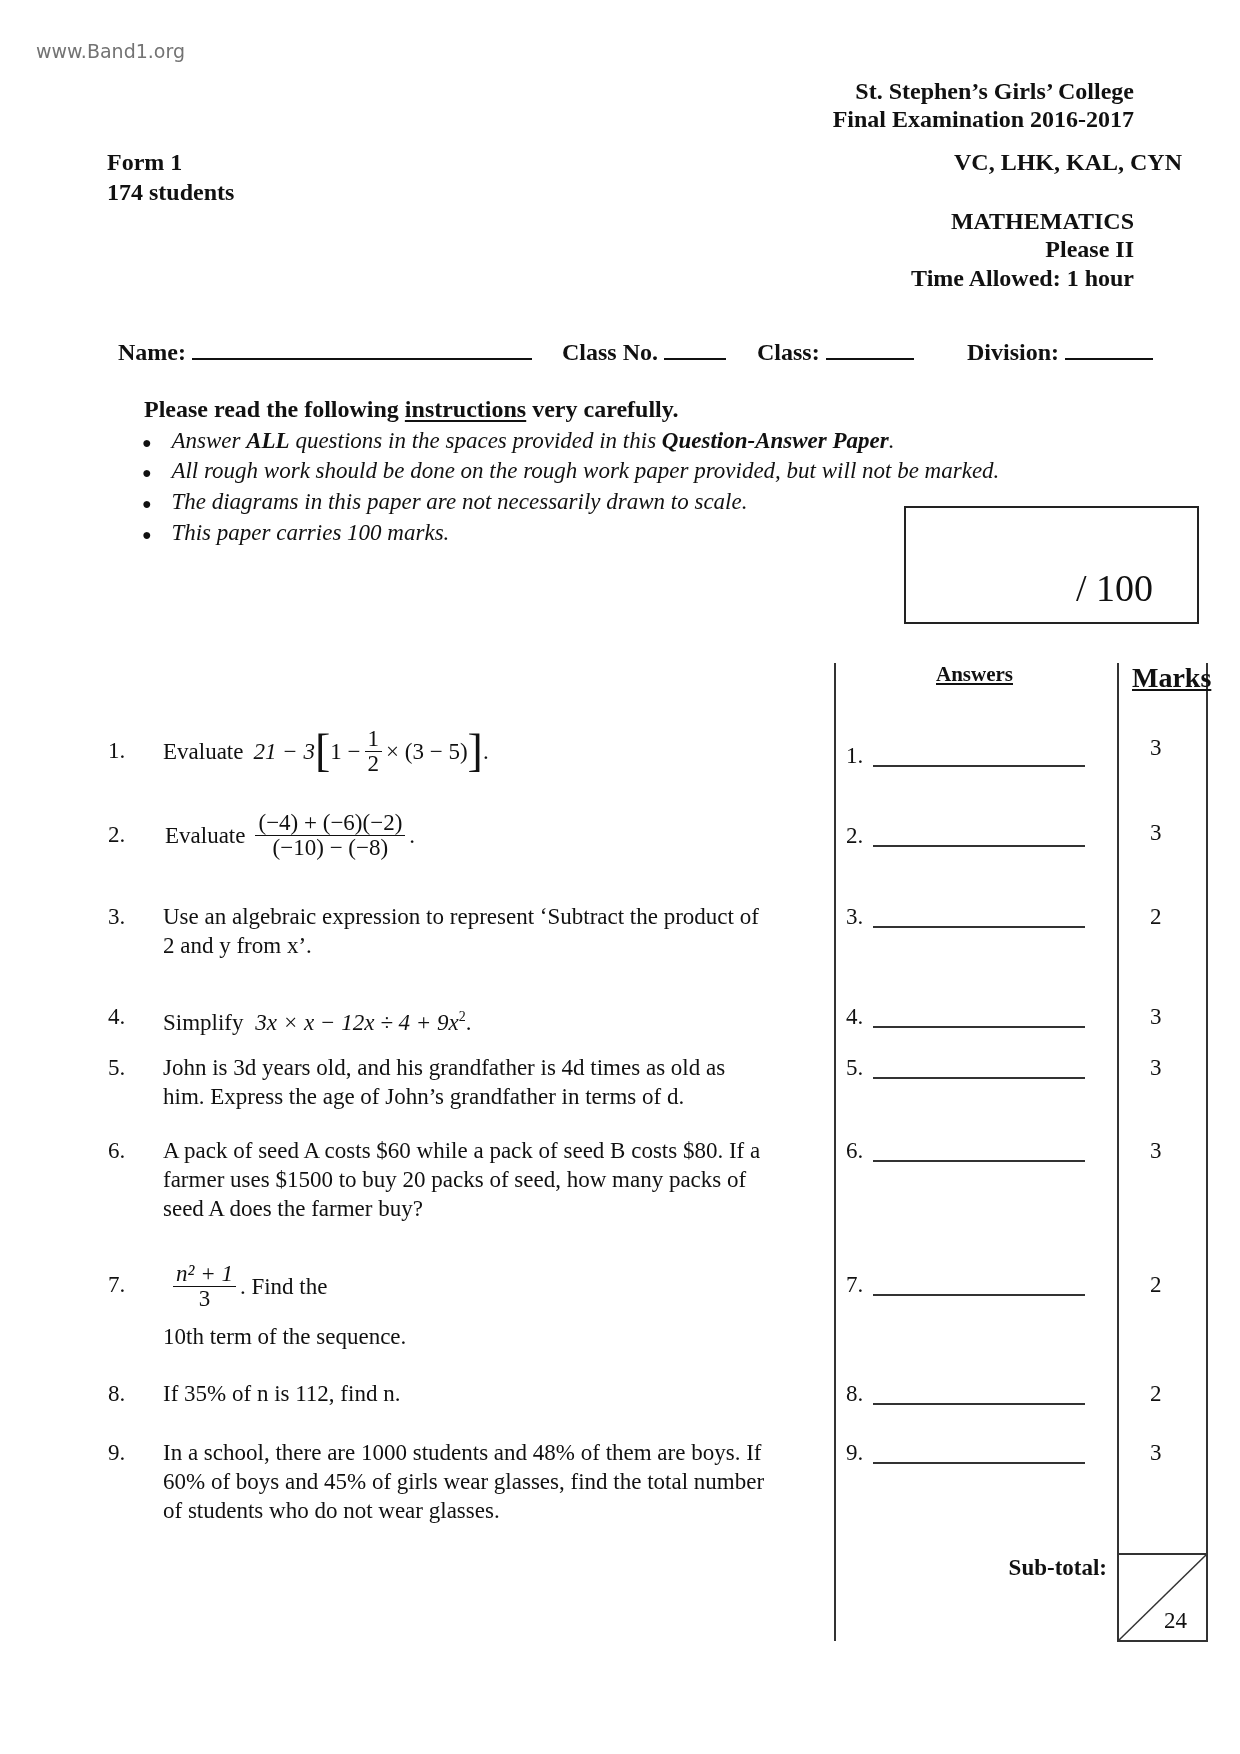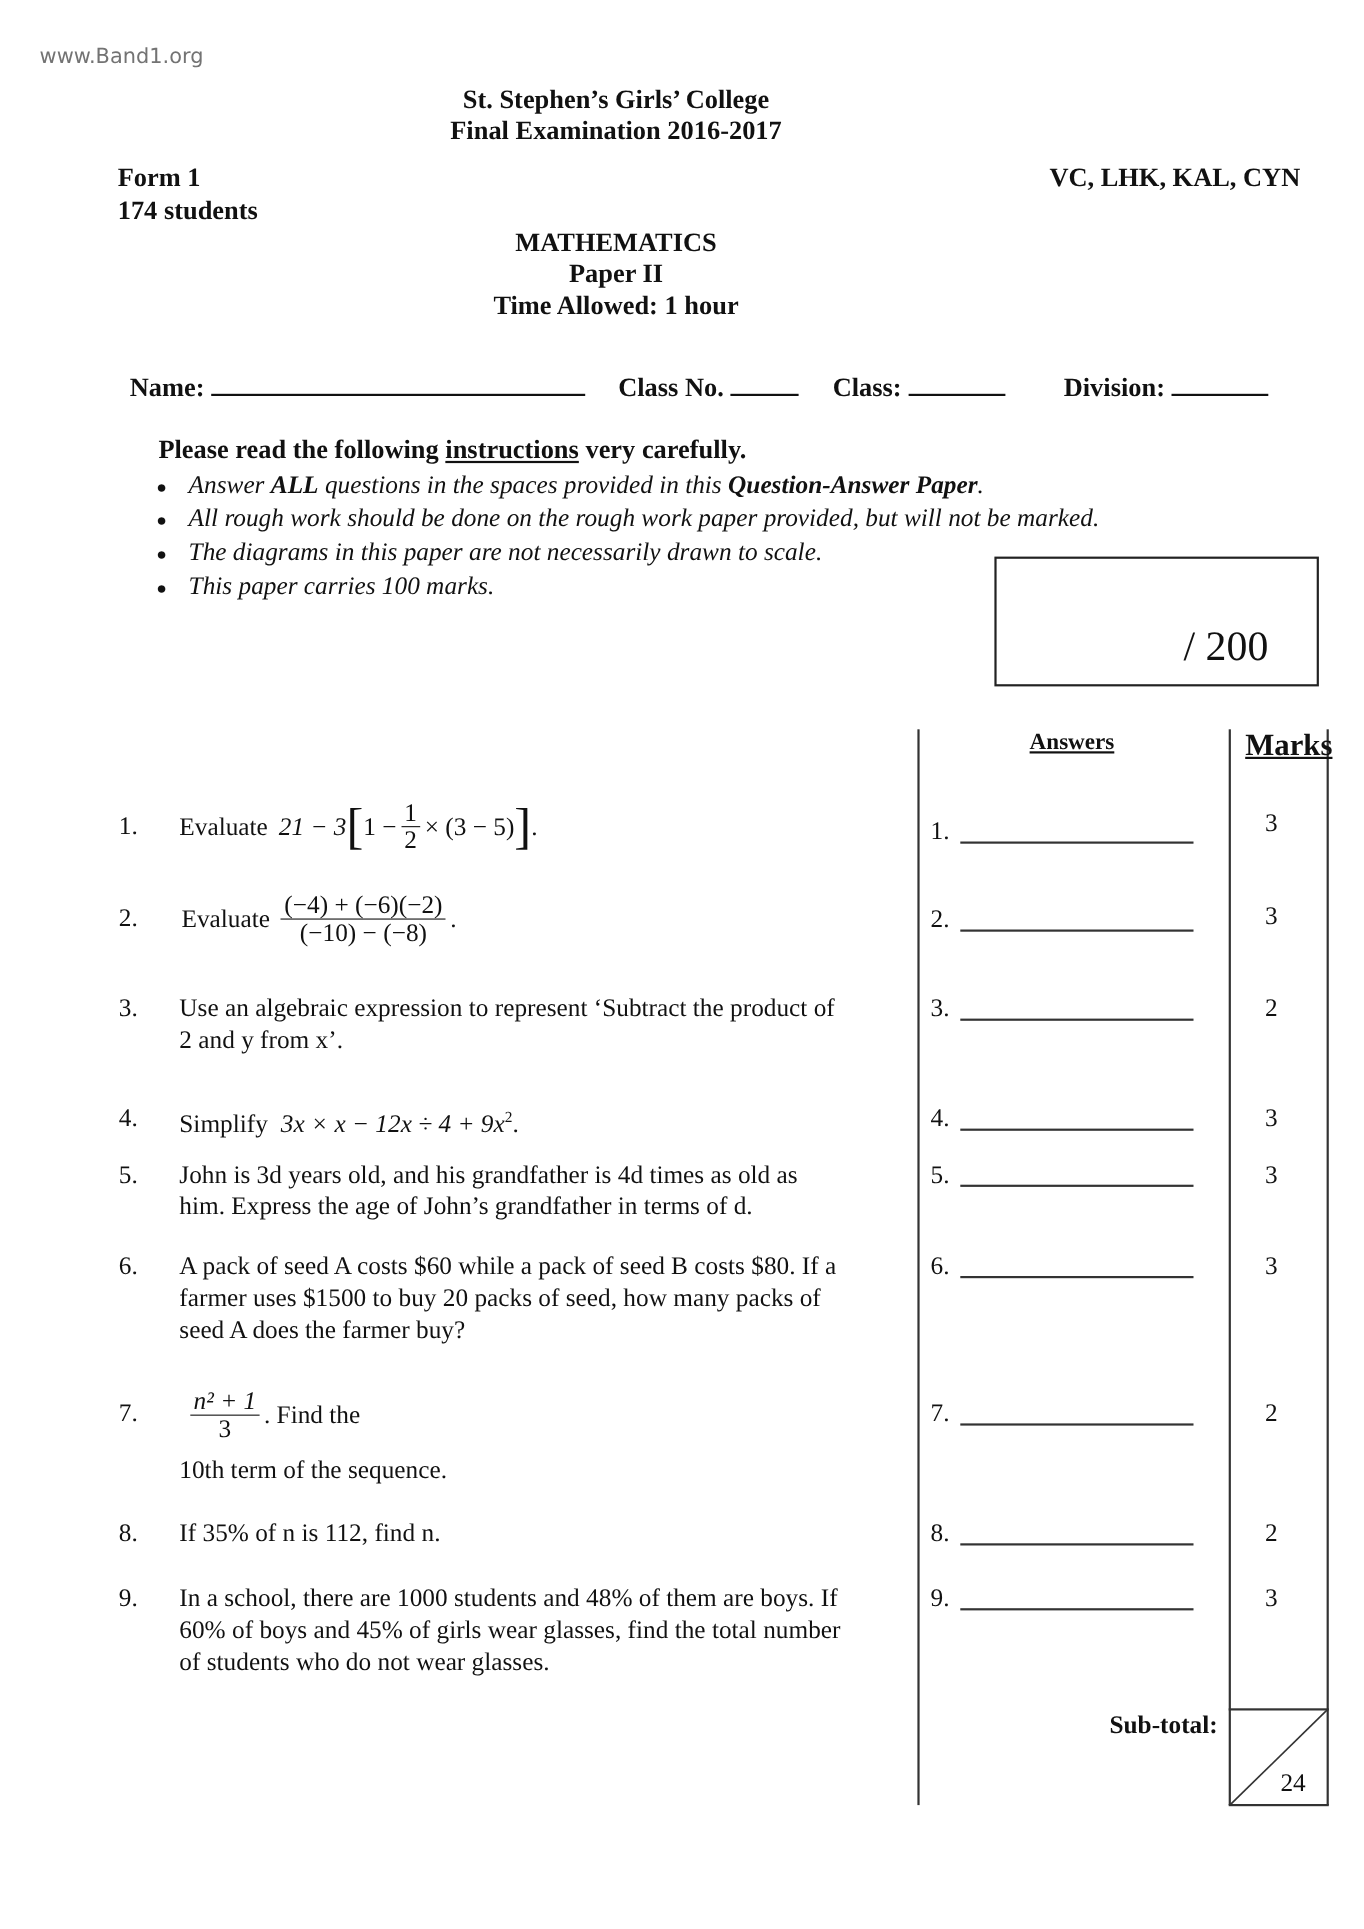--- a/index.html
+++ b/index.html
@@ -1,21 +1,21 @@
 <!DOCTYPE html>
 <html><head>
 <meta charset="utf-8">
 <style>
   html, body { margin:0; padding:0; background:#ffffff; }
   body { width:1240px; height:1754px; position:relative; overflow:hidden;
          font-family:"Liberation Serif", "DejaVu Serif", serif; color:#111; }
   .abs { position:absolute; white-space:nowrap; }
   .b { font-weight:bold; }
   .i { font-style:italic; }
-  .center { left:0; width:1120px; text-align:center; }
+  .center { left:14px; width:1120px; text-align:right; }
   .watermark { font-family:"DejaVu Sans", "Liberation Sans", sans-serif; font-size:19px; color:#737373; }
   .hdr { font-size:24px; font-weight:bold; line-height:28px; }
   .txt { font-size:23px; line-height:29px; }
   .blank { display:inline-block; border-bottom:2px solid #111; height:20px; vertical-align:baseline; margin-left:6px; }
   .bullet { font-size:16px; }
   .vline { position:absolute; background:#333; width:2px; }
   .hline { position:absolute; background:#333; height:2px; }
   .box { position:absolute; border:2px solid #222; box-sizing:border-box; }
   .ansline { position:absolute; height:1.5px; background:#333; }
   .frac { display:inline-flex; flex-direction:column; align-items:center; vertical-align:middle; margin:0 4px; }
@@ -28,21 +28,21 @@
 <body>
 
 <div class="abs watermark" style="left:36px;top:40px;">www.Band1.org</div>
 
 <div class="abs center hdr" style="top:77px;">St. Stephen’s Girls’ College</div>
 <div class="abs center hdr" style="top:105px;">Final Examination 2016-2017</div>
 <div class="abs hdr" style="left:107px;top:148px;">Form 1</div>
 <div class="abs hdr" style="left:107px;top:178px;">174 students</div>
 <div class="abs hdr" style="right:58px;top:148px;">VC, LHK, KAL, CYN</div>
 <div class="abs center hdr" style="top:207px;">MATHEMATICS</div>
-<div class="abs center hdr" style="top:235px;">Paper II</div>
+<div class="abs center hdr" style="top:235px;">Please II</div>
 <div class="abs center hdr" style="top:264px;">Time Allowed: 1 hour</div>
 
 <div class="abs hdr" style="left:118px;top:338px;">
   <span>Name:</span><span class="blank" style="width:340px;"></span>
 </div>
 <div class="abs hdr" style="left:562px;top:338px;">
   <span>Class No.</span><span class="blank" style="width:62px;"></span>
 </div>
 <div class="abs hdr" style="left:757px;top:338px;">
   <span>Class:</span><span class="blank" style="width:88px;"></span>
@@ -66,21 +66,21 @@
 <div class="abs txt" style="left:142px;top:487px;">
   <span class="bullet">●</span>
   <span class="i" style="margin-left:14px;">The diagrams in this paper are not necessarily drawn to scale.</span>
 </div>
 <div class="abs txt" style="left:142px;top:518px;">
   <span class="bullet">●</span>
   <span class="i" style="margin-left:14px;text-align:center;">This paper carries 100 marks.</span>
 </div>
 
 <div class="box" style="left:904px;top:506px;width:295px;height:118px;">
-  <div class="abs" style="right:44px;top:58px;font-size:38px;">/ 200</div>
+  <div class="abs" style="right:44px;top:58px;font-size:38px;">/ 100</div>
 </div>
 
 <div class="vline" style="left:834px;top:663px;height:978px;"></div>
 <div class="vline" style="left:1117px;top:663px;height:978px;"></div>
 <div class="vline" style="left:1206px;top:663px;height:978px;"></div>
 
 <div class="abs b" style="left:936px;top:662px;font-size:21px;text-decoration:underline;text-align:right;">Answers</div>
 <div class="abs b" style="left:1132px;top:662px;font-size:28px;text-decoration:underline;">Marks</div>
 
 <div class="abs txt" style="left:108px;top:736px;">1.</div>

